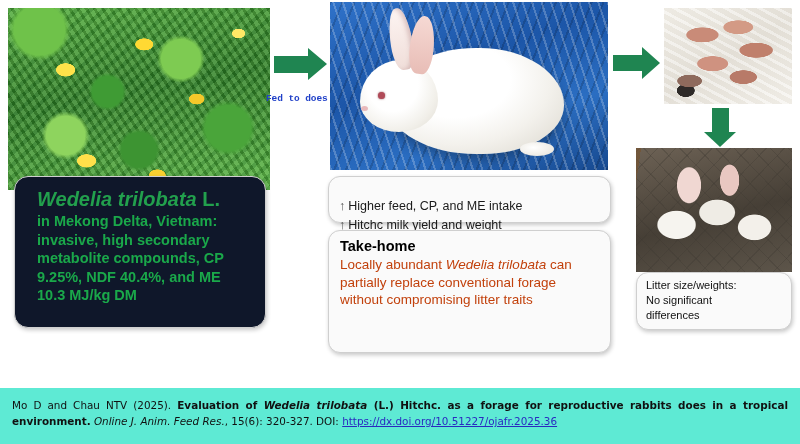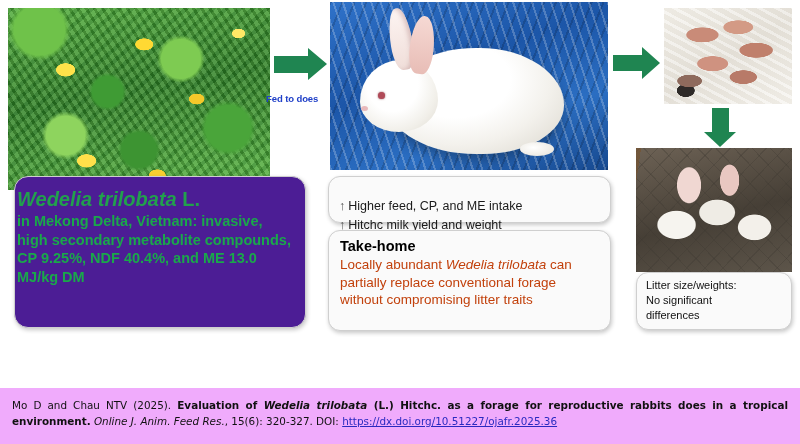--- a/index.html
+++ b/index.html
@@ -90,44 +90,44 @@
 
   
   .callout{
     position:absolute;
     background:#fafafa;
     border:1px solid #cfcfcf;
     border-radius:12px;
     box-shadow:1px 2px 4px rgba(0,0,0,.22);
     box-sizing:border-box;
   }
-  #box-plant{left:14px;top:176px;width:292px;height:152px;border-radius:14px;
-    background:#4c1d95;padding:12px 14px 10px 2px;}
+  #box-plant{left:14px;top:176px;width:252px;height:152px;border-radius:14px;
+    background:#0f172a;padding:12px 14px 10px 22px;}
   #box-plant .title{color:#22a04d;font-size:20px;font-weight:bold;font-style:italic;line-height:1.05;margin-bottom:2px;}
   #box-plant .title .nonital{font-style:normal;}
   #box-plant .body{color:#1aa84a;font-size:14.5px;font-weight:bold;line-height:1.28;}
 
   #box-intake{left:328px;top:176px;width:283px;height:47px;padding:20px 10px;}
   #box-intake .ln{font-size:12.5px;color:#1a1a1a;line-height:1.55;white-space:nowrap;}
   #box-intake .up{color:#555;margin-right:3px;}
 
-  #box-takehome{left:328px;top:230px;width:283px;height:101px;padding:6px 11px;}
+  #box-takehome{left:328px;top:230px;width:283px;height:123px;padding:6px 11px;}
   #box-takehome .hd{font-size:14.5px;font-weight:bold;color:#000;line-height:1.3;}
   #box-takehome .bd{font-size:13.5px;color:#c2410c;line-height:1.32;}
   #box-takehome .bd i{font-style:italic;}
 
   #box-litter{left:636px;top:272px;width:156px;height:58px;padding:5px 9px;}
   #box-litter .ln{font-size:11px;color:#111;line-height:1.35;}
 
-  .fed-label{position:absolute;left:266px;top:93px;font-size:9.5px;font-weight:bold;color:#2040c8;letter-spacing:-.1px;}
+  .fed-label{position:absolute;left:266px;top:93px;font-size:9.5px;font-weight:bold;color:#2040c8;letter-spacing:-.1px;font-family:Liberation Mono, monospace;}
 
   
   .footer{
     position:absolute;left:0;top:388px;width:800px;height:56px;
-    background:#f0abfc;
+    background:#5eead4;
     box-sizing:border-box;
     padding:9px 12px 0 12px;
   }
   .footer .cite{
     font-family:"DejaVu Sans", sans-serif;
     font-size:10.4px;line-height:1.55;color:#111;text-align:justify;
   }
   .footer b{font-weight:bold;}
   .footer i{font-style:italic;}
   .footer a,.footer .doi{color:#2a2ac0;text-decoration:underline;}
@@ -163,21 +163,21 @@
     <div class="arrow-head" style="left:642px;top:47px;border-top:16px solid transparent;border-bottom:16px solid transparent;border-left:18px solid #1f8551;"></div>
   </div>
 
   <div>
     <div class="arrow-shaft" style="left:712px;top:108px;width:17px;height:26px;"></div>
     <div class="arrow-head" style="left:704px;top:132px;border-left:16px solid transparent;border-right:16px solid transparent;border-top:15px solid #1f8551;"></div>
   </div>
 
   <div class="callout" id="box-plant">
     <div class="title"><span>Wedelia trilobata</span><span class="nonital"> L.</span></div>
-    <div class="body">in Mekong Delta, Vietnam: invasive, high secondary metabolite compounds, CP 9.25%, NDF 40.4%, and ME 13.0 MJ/kg DM</div>
+    <div class="body">in Mekong Delta, Vietnam: invasive, high secondary metabolite compounds, CP 9.25%, NDF 40.4%, and ME 10.3 MJ/kg DM</div>
   </div>
 
   <div class="callout" id="box-intake">
     <div class="ln"><span class="up">↑</span><span>Higher feed, CP, and ME intake</span></div>
     <div class="ln"><span class="up">↑</span><span>Hitchc  milk yield  and weight</span></div>
   </div>
 
   <div class="callout" id="box-takehome">
     <div class="hd">Take-home</div>
     <div class="bd"><span>Locally abundant </span><i>Wedelia trilobata</i><span> can partially replace conventional forage without compromising litter traits</span></div>

